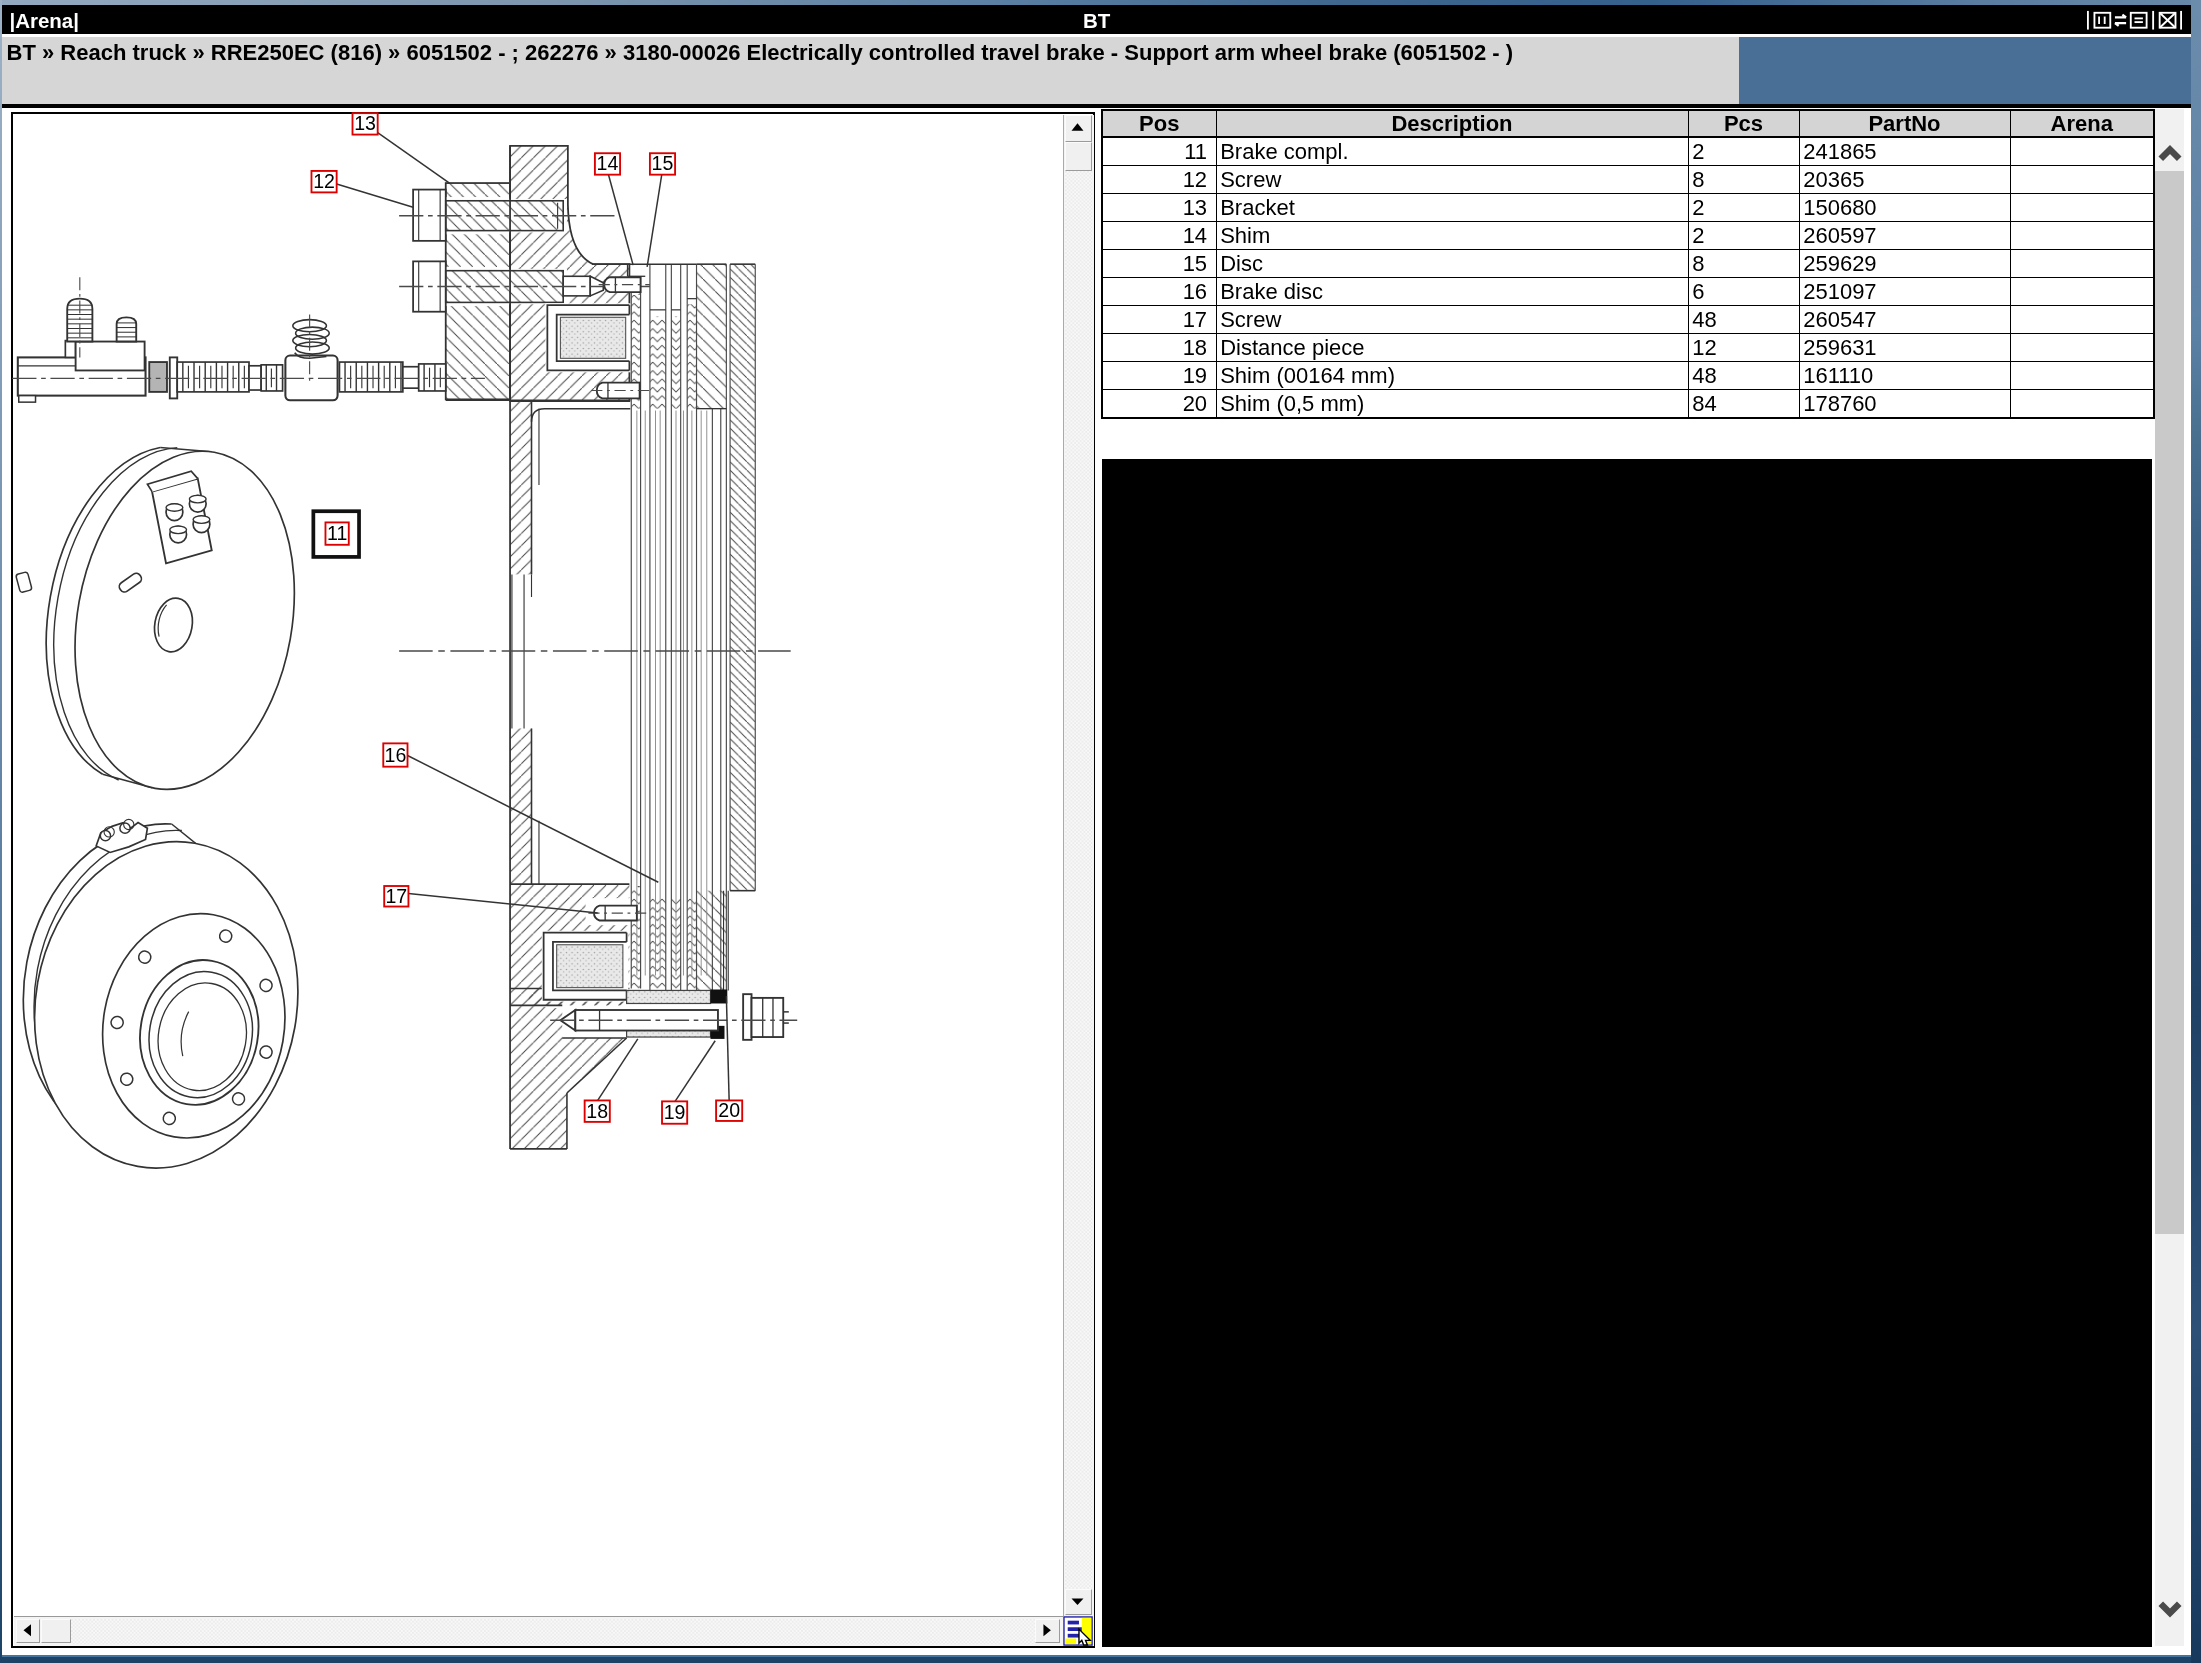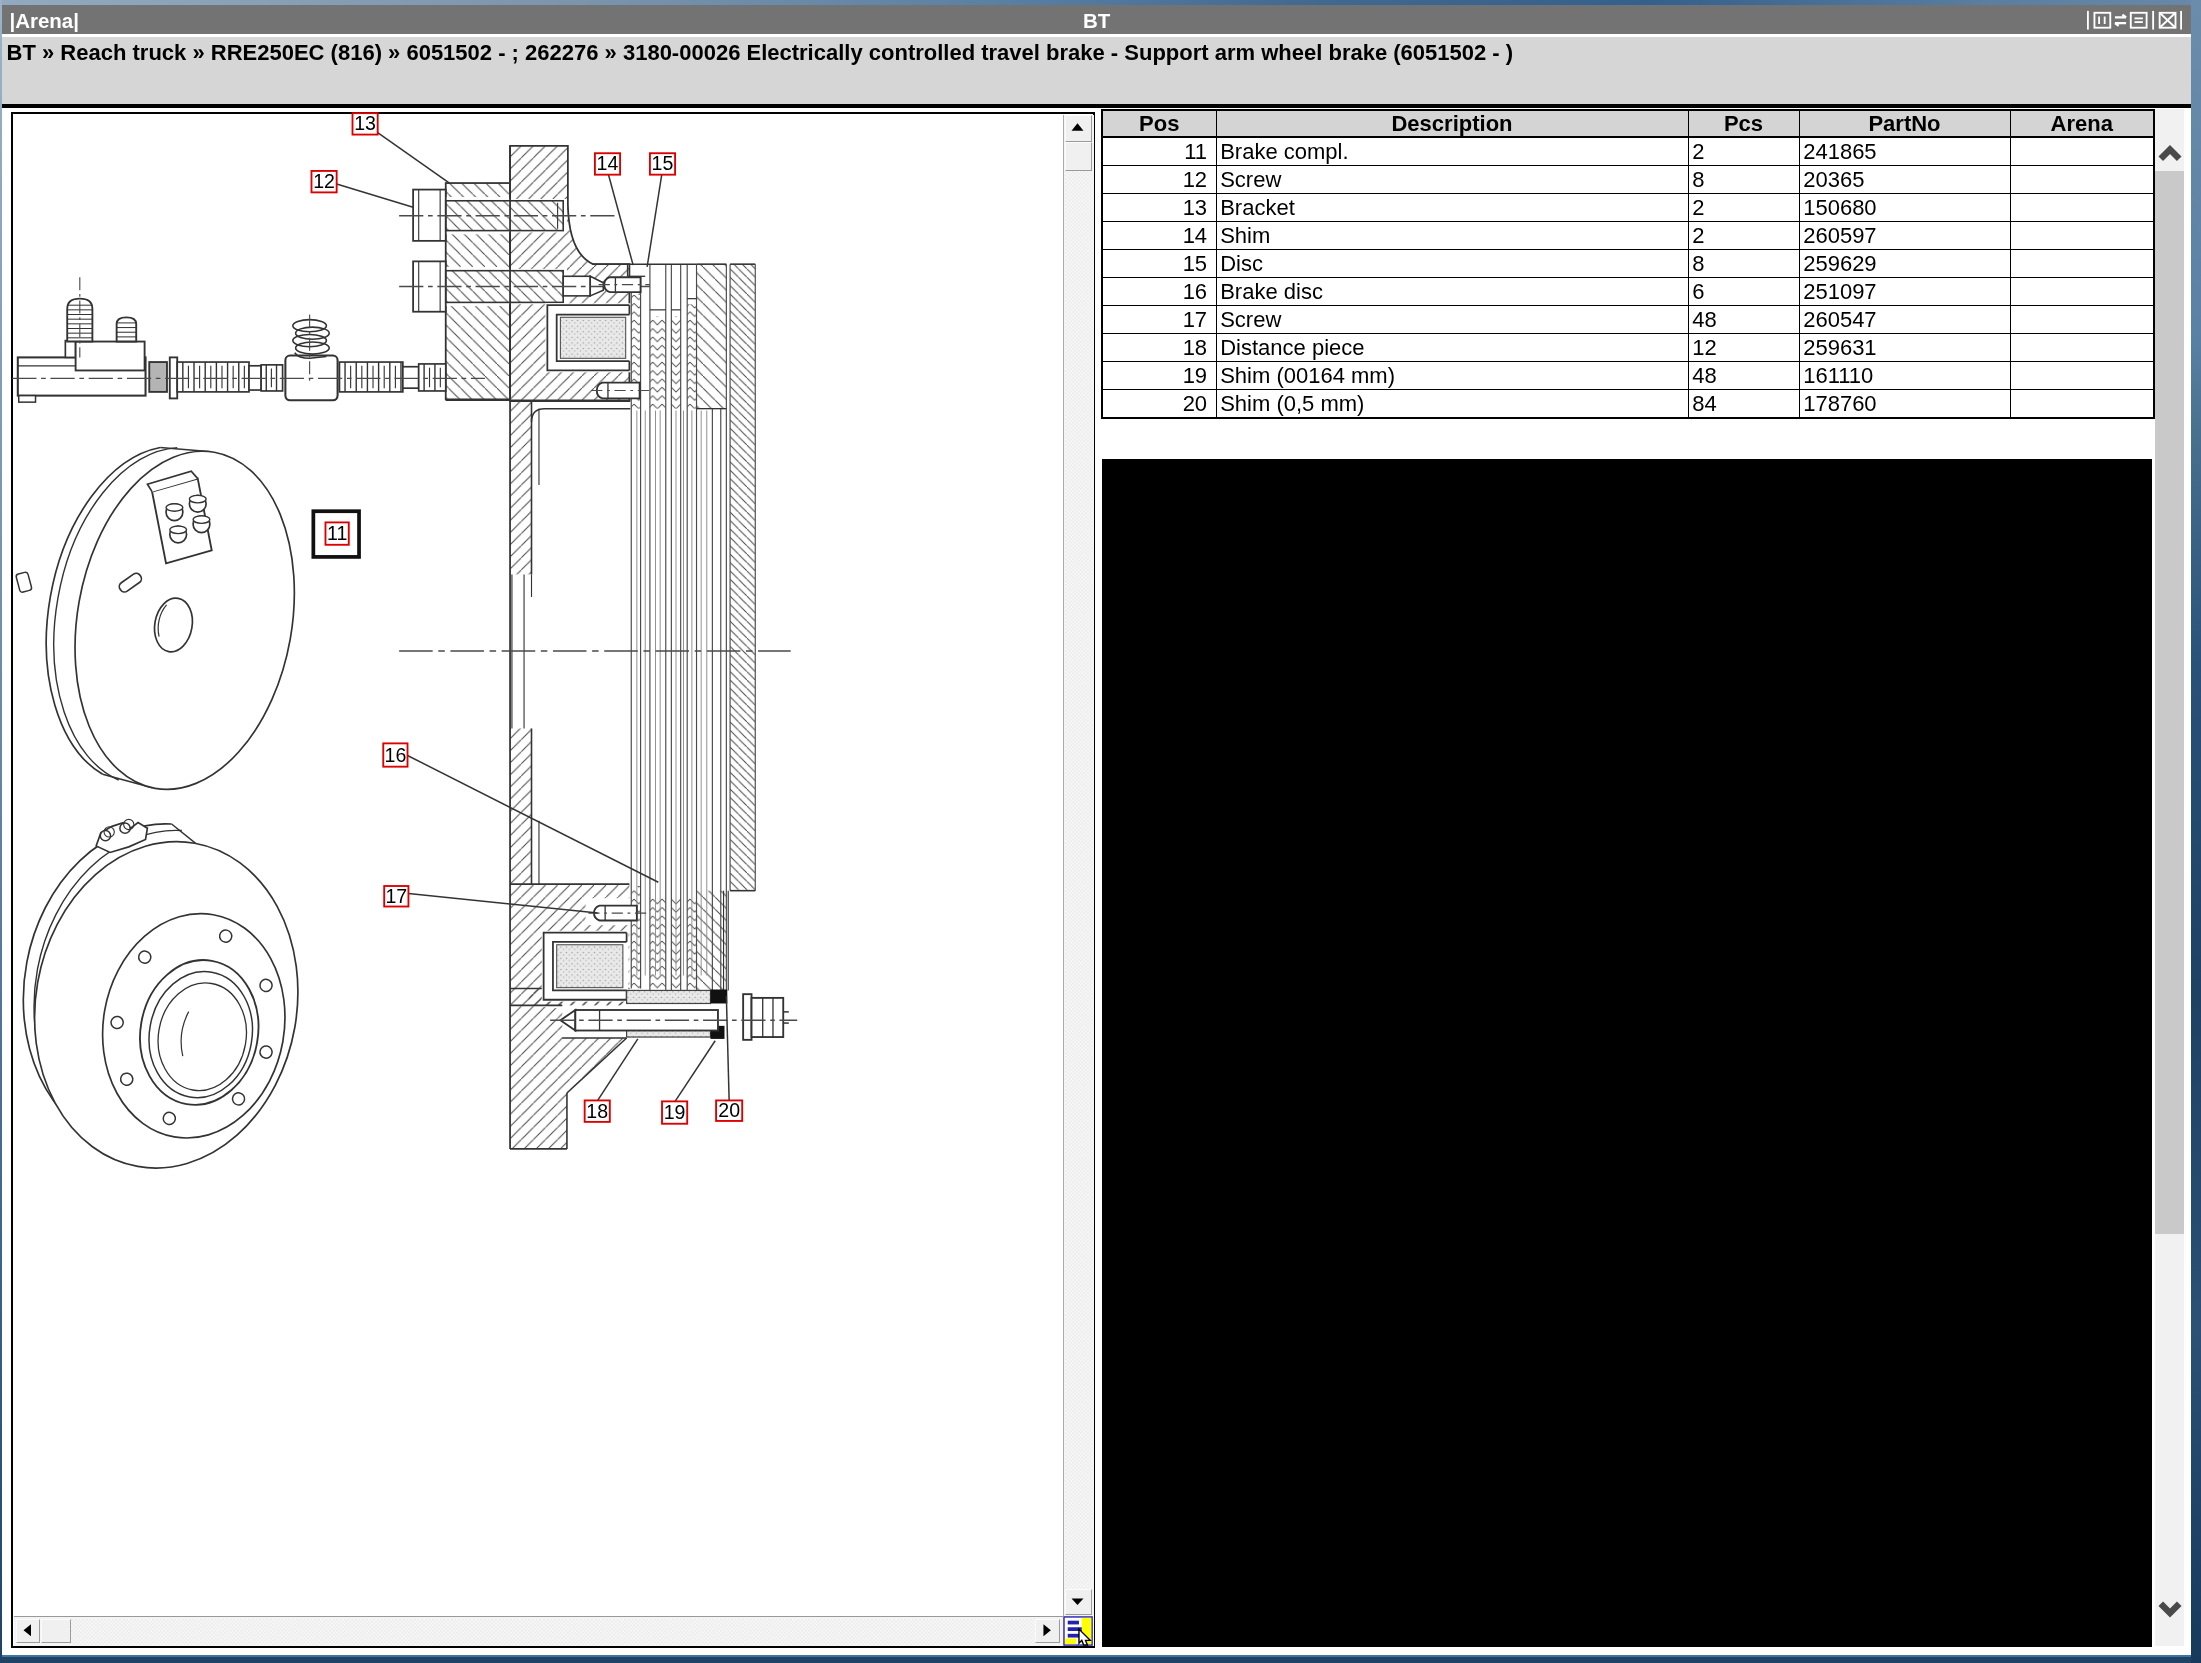--- a/index.html
+++ b/index.html
@@ -7,24 +7,24 @@
   font-family:"Liberation Sans", sans-serif;
   background:#4a6f96;}
 #deskTop{position:absolute;left:0;top:0;width:2202px;height:4.7px;
   background:linear-gradient(90deg,#93a9bf 0%,#7d96ad 25%,#5b80a4 45%,#41688f 60%,#34608c 75%,#5a7da0 90%,#6889a9 100%);}
 #deskLeft{position:absolute;left:0;top:0;width:1.9px;height:1663px;
   background:linear-gradient(180deg,#9db2c6,#6d8cab 40%,#3c6490 75%,#1d4467);}
 #deskRight{position:absolute;left:2191px;top:0;width:11.2px;height:1663px;
   background:linear-gradient(180deg,#6c8cab,#5b81a5 20%,#49708f 26%,#2a5179 40%,#1e4164 60%,#2c5076 80%,#16395c);}
 #deskBottom{position:absolute;left:0;top:1655px;width:2202px;height:8.4px;
   background:linear-gradient(180deg,#44749e 0%,#44749e 28%,#1d4467 30%,#1d4467 100%);}
-#titlebar{position:absolute;left:1.9px;top:5px;width:2189px;height:30px;background:#737373;color:#fff;text-align:right;}
+#titlebar{position:absolute;left:1.9px;top:5px;width:2189px;height:30px;background:#000000;color:#fff;text-align:right;}
 .tbtxt{position:absolute;top:3.7px;font-size:20.5px;font-weight:bold;color:#fff;}
 #whiteline{position:absolute;left:1.9px;top:34px;width:2189px;height:2.8px;background:#fff;}
-#crumb{position:absolute;left:1.9px;top:37px;width:2189px;height:67px;background:#d6d6d6;}
+#crumb{position:absolute;left:1.9px;top:37px;width:1737px;height:67px;background:#d6d6d6;}
 #crumb span{position:absolute;left:4.7px;top:2.8px;font-size:22px;font-weight:bold;color:#000;white-space:pre;}
 #blackline{position:absolute;left:1.9px;top:104px;width:2189px;height:3.7px;background:#000;}
 #content{position:absolute;left:1.9px;top:108px;width:2189px;height:1547px;background:#fff;}
 #panel{position:absolute;left:11.2px;top:112px;width:1084px;height:1536px;border:2.8px solid #000;box-sizing:border-box;background:#fff;}
 
 #pvsb{position:absolute;left:1063px;top:115px;width:31px;height:1501px;background:#f4f4f4;border-left:0.9px solid #aaa;box-sizing:border-box;}
 #phsb{position:absolute;left:14px;top:1616px;width:1049px;height:30px;background:#f4f4f4;border-top:0.9px solid #999;box-sizing:border-box;}
 .sbbtn{position:absolute;background:#f0f0f0;border:1.9px solid;border-color:#fbfbfb #9b9b9b #9b9b9b #fbfbfb;box-sizing:border-box;}
 .dith{background-image:repeating-conic-gradient(#f8f8f8 0% 25%, #ececec 0% 50%);background-size:3.7px 3.7px;}
 #corner{position:absolute;left:1063px;top:1616px;width:31px;height:30px;background:#fff;}

